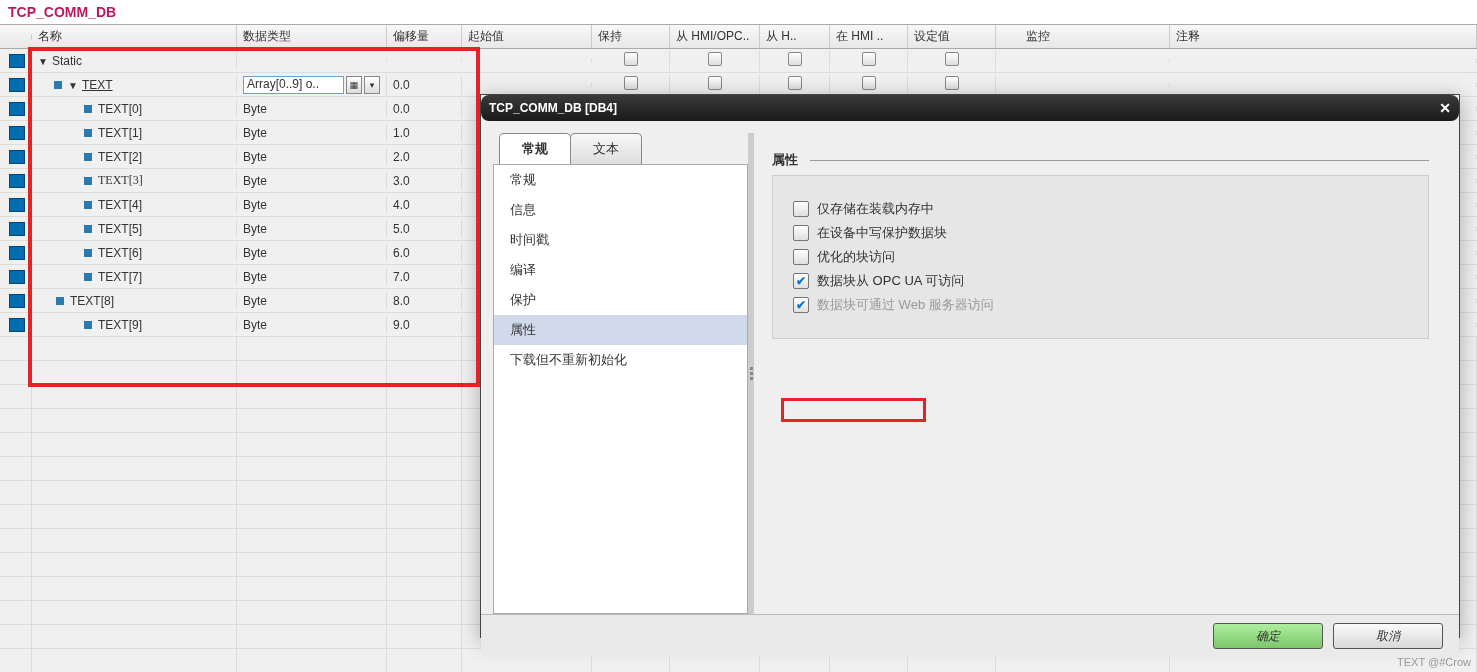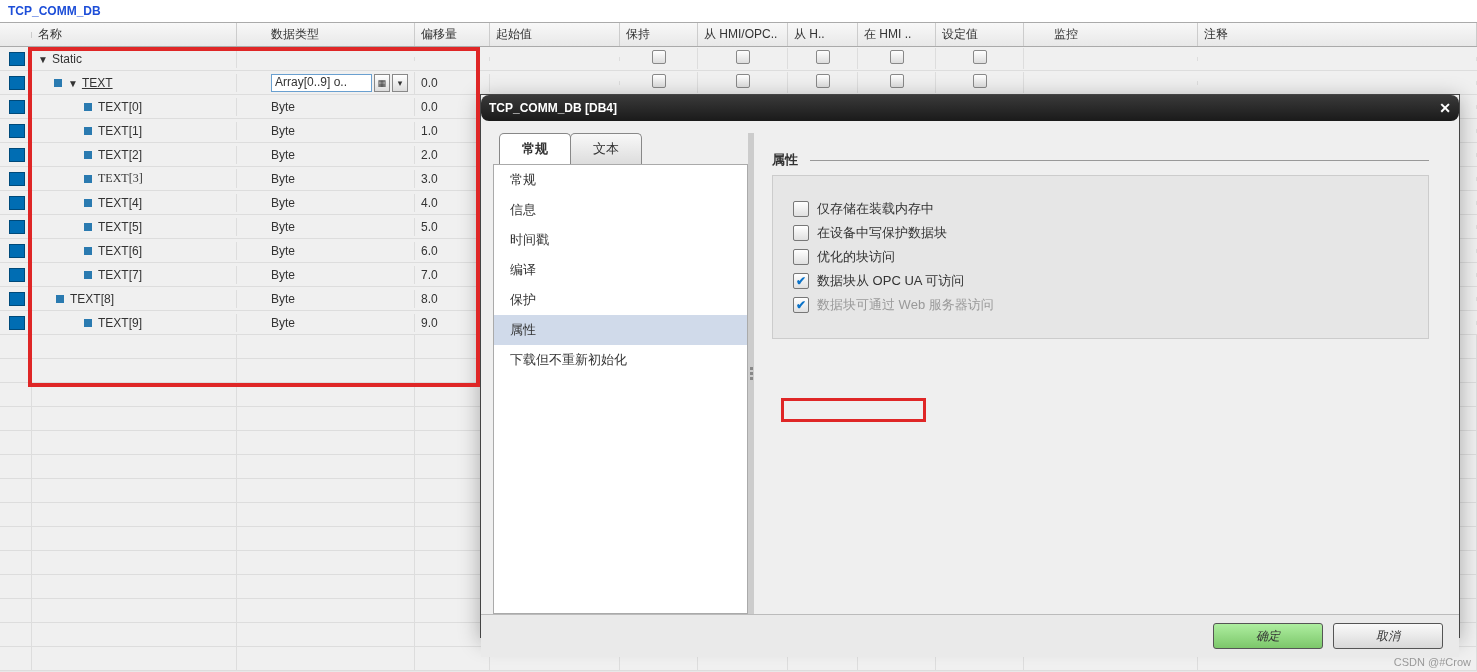--- a/index.html
+++ b/index.html
@@ -1,21 +1,21 @@
 <!DOCTYPE html>
 <html><head>
 <meta charset="utf-8">
 <style>
   * { box-sizing: border-box; margin: 0; padding: 0; }
   body { font-family: "Microsoft YaHei", Arial, sans-serif; font-size: 12px; background: #e8e8e8; width: 1477px; height: 672px; position: relative; overflow: hidden; color: #333; }
-  .main-title-bar { background: #fff; border-bottom: 1px solid #aaa; padding: 4px 8px; font-weight: bold; font-size: 12px; color: #1d4ed8; }
+  .main-title-bar { background: #fff; border-bottom: 1px solid #aaa; padding: 4px 8px; font-weight: bold; font-size: 14px; color: #be185d; }
   .table-wrap { background: #f0f0f0; }
   .header-row { display: flex; background: linear-gradient(#f8f8f8,#e8e8e8); border-bottom:1px solid #aaa; height: 24px; align-items: center; font-size: 12px; }
   .header-row > div { padding: 3px 6px; border-right: 1px solid #ccc; overflow: hidden; white-space: nowrap; text-overflow: ellipsis; }
-  .c-icon { width: 32px; flex:none; } .c-name { width: 205px; flex:none; } .c-type { width: 150px; flex:none;margin-left:28px; }
+  .c-icon { width: 32px; flex:none; } .c-name { width: 205px; flex:none; } .c-type { width: 150px; flex:none; }
   .c-off { width: 75px; flex:none; } .c-start { width: 130px; flex:none; } .c-keep { width: 78px; flex:none; }
   .c-h1 { width: 90px; flex:none; } .c-h2 { width: 70px; flex:none; } .c-h3 { width: 78px; flex:none; }
   .c-set { width: 88px; flex:none; } .c-mon { width: 150px; flex:none;margin-left:24px; } .c-note { flex:1; }
   .data-rows { background: #f4f4f4; }
   .drow { display: flex; height: 24px; align-items: center; border-bottom: 1px solid #ddd; background: #f0f0f0; }
   .drow > div { padding: 2px 6px; border-right: 1px solid #ddd; overflow: hidden; white-space: nowrap; }
   .cell-icon { width:32px; flex:none; display:flex; justify-content:flex-end; align-items:center; }
   .badge { display:inline-block; width:16px; height:14px; background:#006db3; border:1px solid #004a7a; }
   .tri { display:inline-block; margin-right:4px; font-size:10px; }
   .sq { display:inline-block; width:8px; height:8px; background:#2a7ab0; margin-right:6px; vertical-align:middle; }
@@ -530,13 +530,13 @@
     </div>
   </div>
   <div class="footer">
     <div class="btn btn-ok">确定</div>
     <div class="btn btn-cancel">取消</div>
   </div>
 </div>
 
 <div class="red-box2"></div>
 
-<div class="watermark">CSDN @#Crow</div>
+<div class="watermark">TEXT @#Crow</div>
 
 </body></html>

